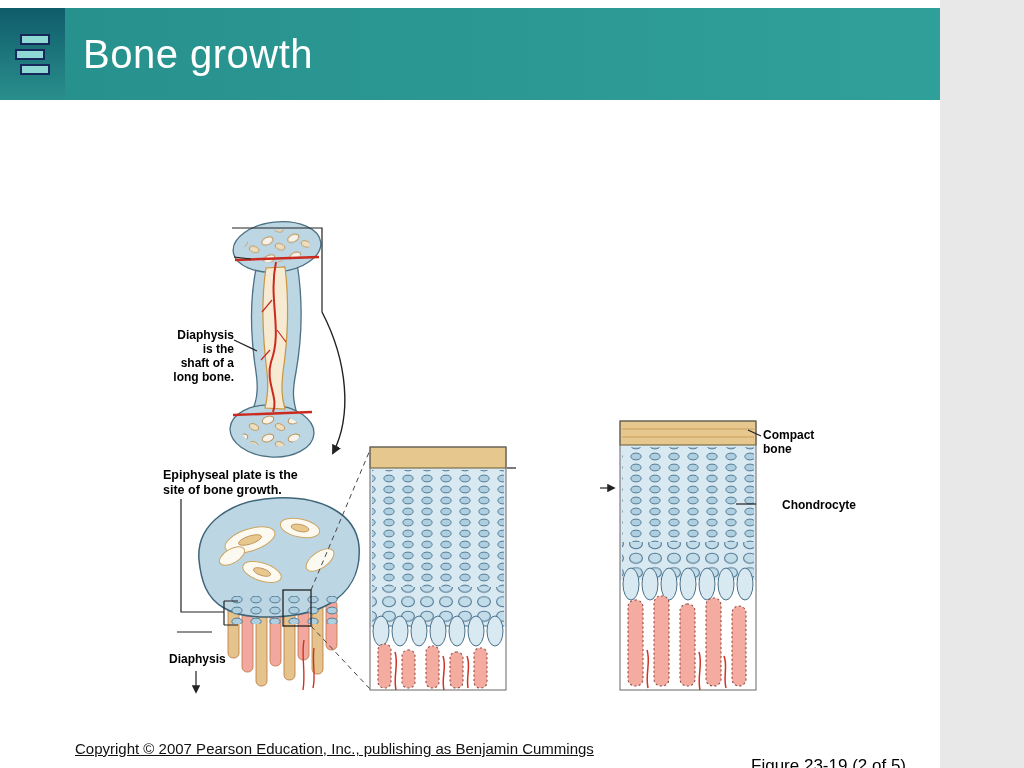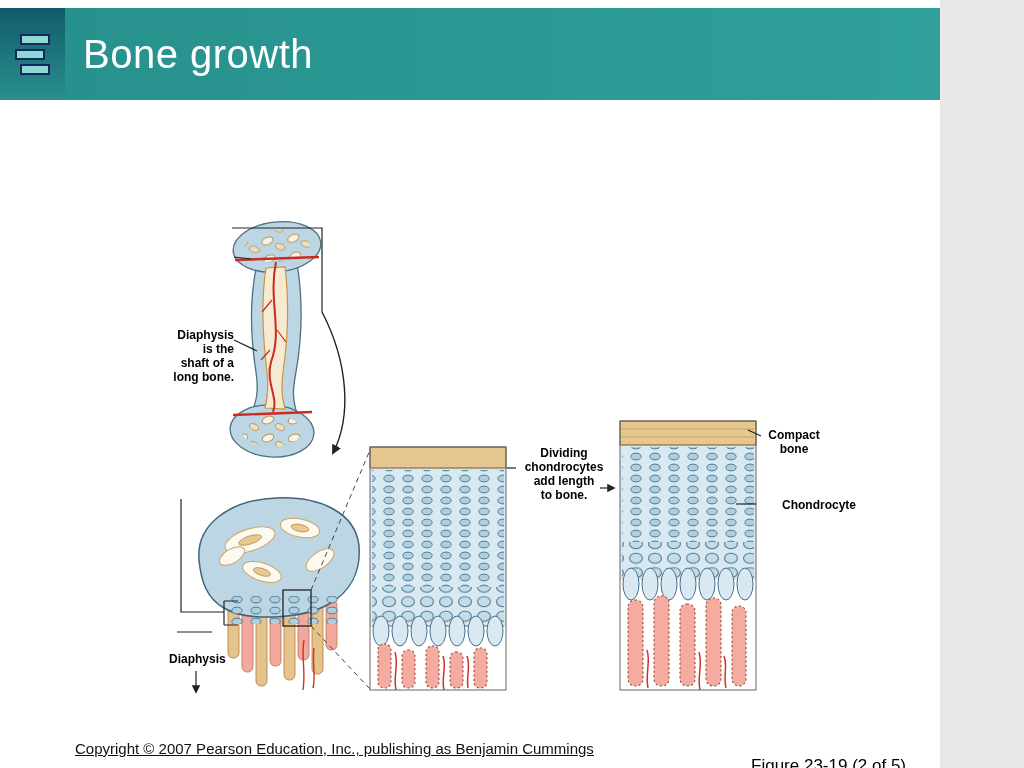--- a/index.html
+++ b/index.html
@@ -15,21 +15,21 @@
   .logo-bars .b1{margin-left:5px}.logo-bars .b2{margin-left:0}.logo-bars .b3{margin-left:5px}
   .title-bar{flex:1;background:linear-gradient(90deg,#27918d,#31a19b);
              display:flex;align-items:center;padding-left:18px;}
   .title{color:#ffffff;font-size:40px;font-weight:400;margin:0;letter-spacing:.5px;}
   
   .diagram{position:absolute;left:0;top:0;width:1024px;height:768px;}
   
   .label{position:absolute;font-weight:bold;font-size:12px;line-height:1.17;color:#000;}
   .multiline{white-space:pre-line;}
   .align-right{text-align:right;}
-  .align-center{text-align:center;}
+  .align-center{}
   .plate-label{font-size:12.5px;}
   
   .footer-copyright{position:absolute;left:75px;top:740px;font-size:15px;color:#111;text-decoration:underline;}
   .footer-figure{position:absolute;right:34px;top:756px;font-size:17px;font-weight:normal;color:#000;}
 </style>
 </head>
 <body>
 
 <div class="slide">
 
@@ -178,24 +178,22 @@
       <path d="M 600 488 H 614" marker-end="url(#arrow)"></path>
       <path d="M 761 436 L 748 430"></path>
       <path d="M 756 504 H 736"></path>
     </g>
   </svg>
 
   <div class="label multiline align-right" style="left:146px;top:328px;width:88px">Diaphysis
 is the
 shaft of a
 long bone.</div>
+  <div class="label multiline plate-label" style="left:163px;top:468px;width:152px">Epiphyseal plate is the
+site of bone growth.</div>
   <div class="label" style="left:169px;top:652px;width:70px">Diaphysis</div>
-  <div class="label multiline align-center" style="left:514px;top:446px;width:100px">Dividing
-chondrocytes
-add length
-to bone.</div>
   <div class="label multiline align-center" style="left:763px;top:428px;width:62px">Compact
 bone</div>
   <div class="label" style="left:782px;top:498px;width:90px">Chondrocyte</div>
 
   <div class="footer-copyright">Copyright © 2007 Pearson Education, Inc., publishing as Benjamin Cummings</div>
   <div class="footer-figure">Figure 23-19 (2 of 5)</div>
 </div>
 
 </body></html>

